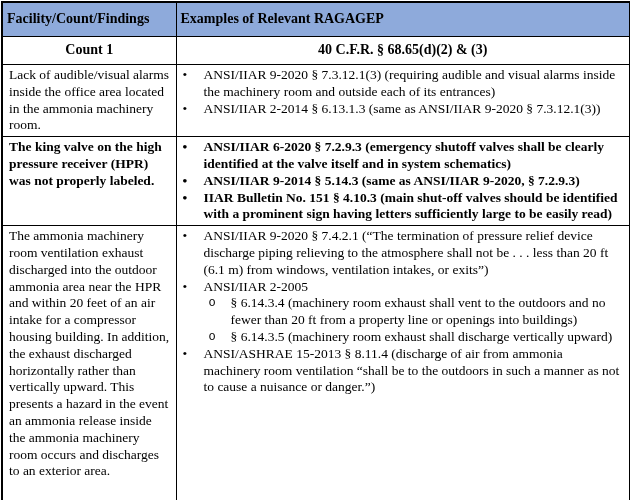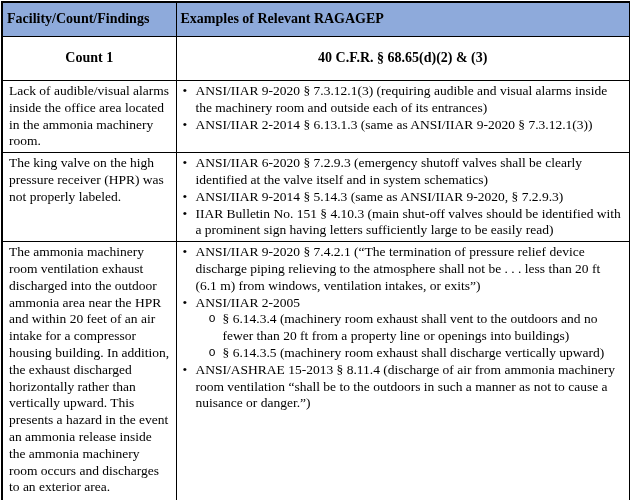--- a/index.html
+++ b/index.html
@@ -34,30 +34,30 @@
     vertical-align: middle;
     height: 29px;
     padding: 2px 4px;
   }
   tr.count td {
     font-weight: bold;
     font-size: 14px;
     text-align: center;
     vertical-align: middle;
     height: 25px;
-    padding: 9px 4px;
+    padding: 1px 4px;
   }
   td.finding {
     padding: 2px 5px 2px 6px;
   }
   td.refs {
     padding: 2px 6px 2px 6px;
   }
   tr.frow-0 { height: 52px; }
-  tr.frow-1 { height: 82px; }
+  tr.frow-1 { height: 82px; font-weight: bold; }
   tr.frow-2 { height: 281px; }
   .item {
     display: flex;
     align-items: flex-start;
   }
   .item .bullet {
     flex: none;
     width: 13px;
     text-align: left;
   }
@@ -66,20 +66,21 @@
     margin-left: 26px;
   }
   .item.lvl2 .bullet {
     width: 14px;
     font-family: "Liberation Mono", monospace;
     font-size: 12px;
     line-height: 16.8px;
   }
   .item .itext {
     flex: 1 1 auto;
+    margin-left: 8px;
   }
 </style>
 </head>
 <body>
 
 <table class="doc-table">
   <colgroup>
     <col style="width:174px">
     <col style="width:454px">
   </colgroup>

